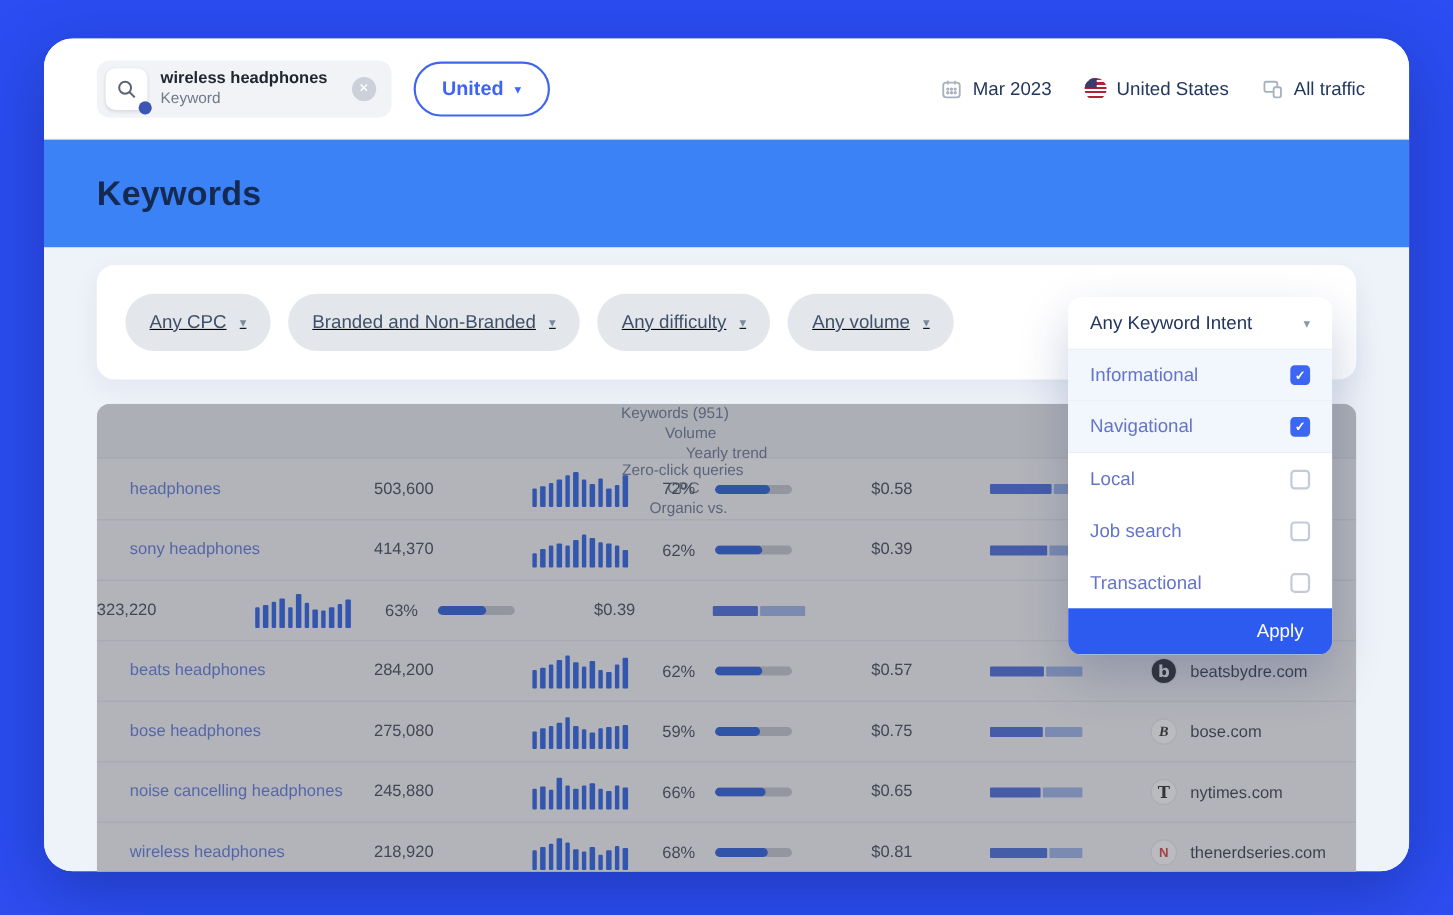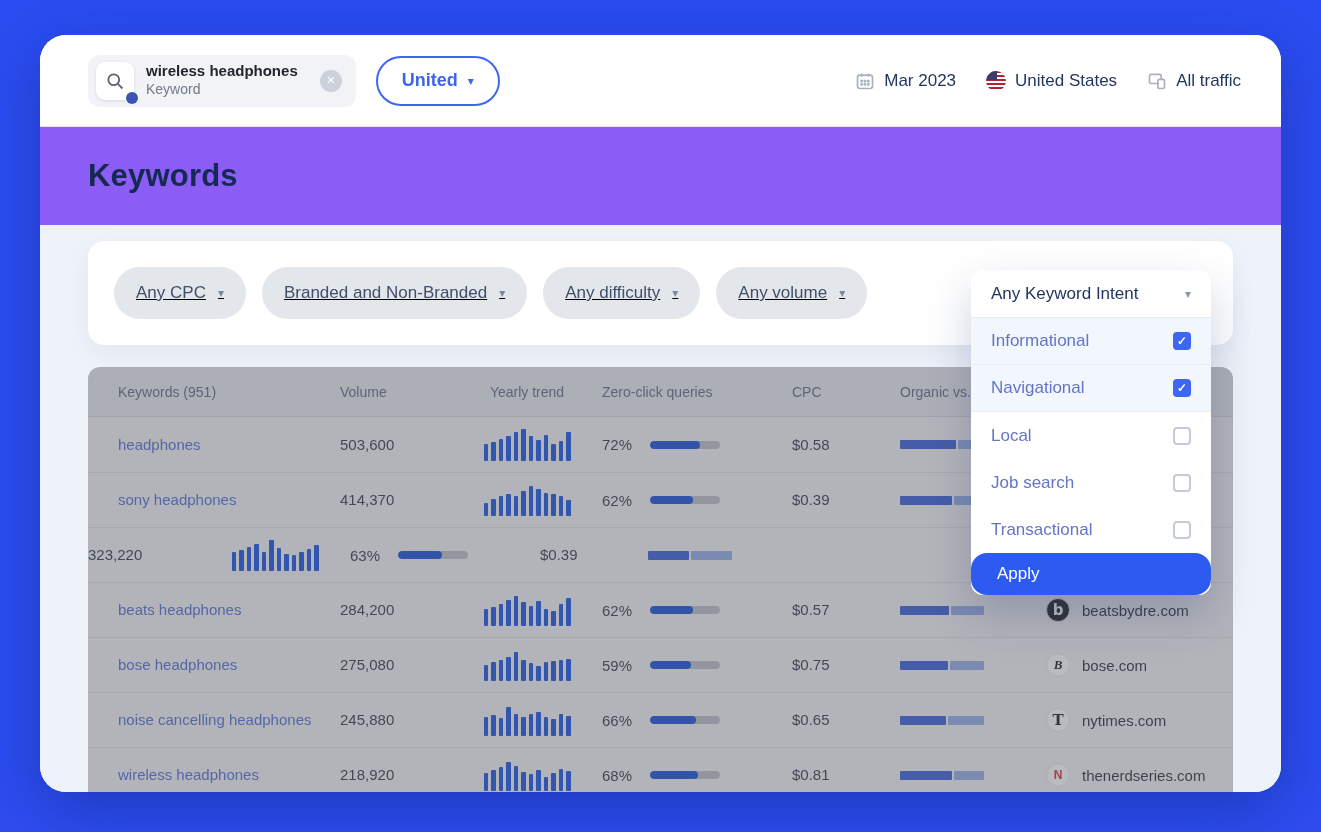--- a/index.html
+++ b/index.html
@@ -32,21 +32,21 @@
     background:#fff; display:flex; align-items:center; gap:10px; cursor:pointer; }
   .engine-label { font-size:18px; font-weight:bold; color:#3d64f2; }
   .caret { font-size:12px; color:#3d64f2; }
   .topbar-right { margin-left:auto; display:flex; align-items:center; gap:30px; }
   .topbar-item { display:flex; align-items:center; gap:9px; cursor:pointer; }
   .topbar-item .lbl { font-size:17px; color:#22375f; font-weight:500; }
   .flag { position:relative; width:20px; height:20px; border-radius:50%; overflow:hidden;
     background:repeating-linear-gradient(#b22234 0 2px, #fff 2px 4px); }
   .flag .canton { position:absolute; left:0; top:0; width:55%; height:45%; background:#3c3b6e; }
   
-  .title-row { height:98px; background:#8b5cf6; display:flex; align-items:center; padding:0 48px; }
+  .title-row { height:98px; background:#3b82f6; display:flex; align-items:center; padding:0 48px; }
   .page-title { font-size:31px; font-weight:bold; color:#152a52; letter-spacing:.2px; }
   
   .content { position:relative; height:567px; background:#eef2f9; padding:16px 48px 0 48px; }
   .filter-card { background:#fff; border-radius:16px; height:104px; display:flex; align-items:center;
     padding:0 26px; gap:16px; box-shadow:0 8px 24px rgba(40,60,120,.06);text-decoration:underline; }
   .pill { height:52px; background:#e3e6ea; border-radius:999px; display:flex; align-items:center;
     gap:12px; padding:0 22px; cursor:pointer; }
   .pill .plabel { font-size:17px; color:#3f5068; }
   .pill .caret { color:#7c8aa0; }
   
@@ -56,28 +56,28 @@
     padding:0 20px; border-bottom:1px solid #e7eaf2; cursor:pointer; }
   .intent-head .plabel { font-size:17px; color:#24365e; }
   .intent-head .caret { color:#8b97ad; }
   .intent-item { height:47px; display:flex; align-items:center; justify-content:space-between;
     padding:0 20px; cursor:pointer; background:#fff; }
   .intent-item.checked { background:#f2f6fd; border-bottom:1px solid #e7ecf7; }
   .intent-item .ilabel { font-size:17px; color:#6474c8; }
   .cbox { width:18px; height:18px; border-radius:4px; border:2px solid #c3cad9; background:#fff;
     display:flex; align-items:center; justify-content:center; cursor:pointer; }
   .cbox.on { border-color:#3d66f2; background:#3d66f2; color:#fff; font-size:12px; font-weight:bold; }
-  .apply-bar { height:42px; background:#2d5bf0; display:flex; align-items:center; justify-content:flex-start;
-    padding:0 26px; cursor:pointer;border-radius:16px; }
+  .apply-bar { height:42px; background:#2d5bf0; display:flex; align-items:center; justify-content:flex-end;
+    padding:0 26px; cursor:pointer; }
   .apply-label { color:#fff; font-size:17px; font-weight:500; }
   
   .table-card { position:relative; margin-top:22px; border-radius:12px 12px 0 0; overflow:hidden;
     height:435px; background:#f2f3f6; }
   .dim-overlay { position:absolute; inset:0; background:rgba(97,100,110,.44); z-index:5; pointer-events:none; }
-  .thead { height:50px; background:#e8eaef; border-bottom:1px solid #d4d8e0; display:flex; align-items:center; }
+  .thead { height:50px; background:#e8eaef; border-bottom:1px solid #d4d8e0; display:flex; align-items:center;flex-direction:column; }
   .trow { height:55px; display:flex; align-items:center; border-top:1px solid #dddfe4; background:#f2f3f6; }
   .trow:first-of-type { border-top:none; }
   .hcell { font-size:14px; color:#566584; }
   .c0 { width:252px; padding-left:30px; }
   .c1 { width:112px; }
   .c2 { width:150px; display:flex; justify-content:center; }
   .c3 { width:190px; display:flex; align-items:center; }
   .c4 { width:108px; }
   .c5 { width:140px; display:flex; align-items:center; }
   .c6 { flex:1; display:flex; align-items:center; gap:12px; padding-left:6px; }

